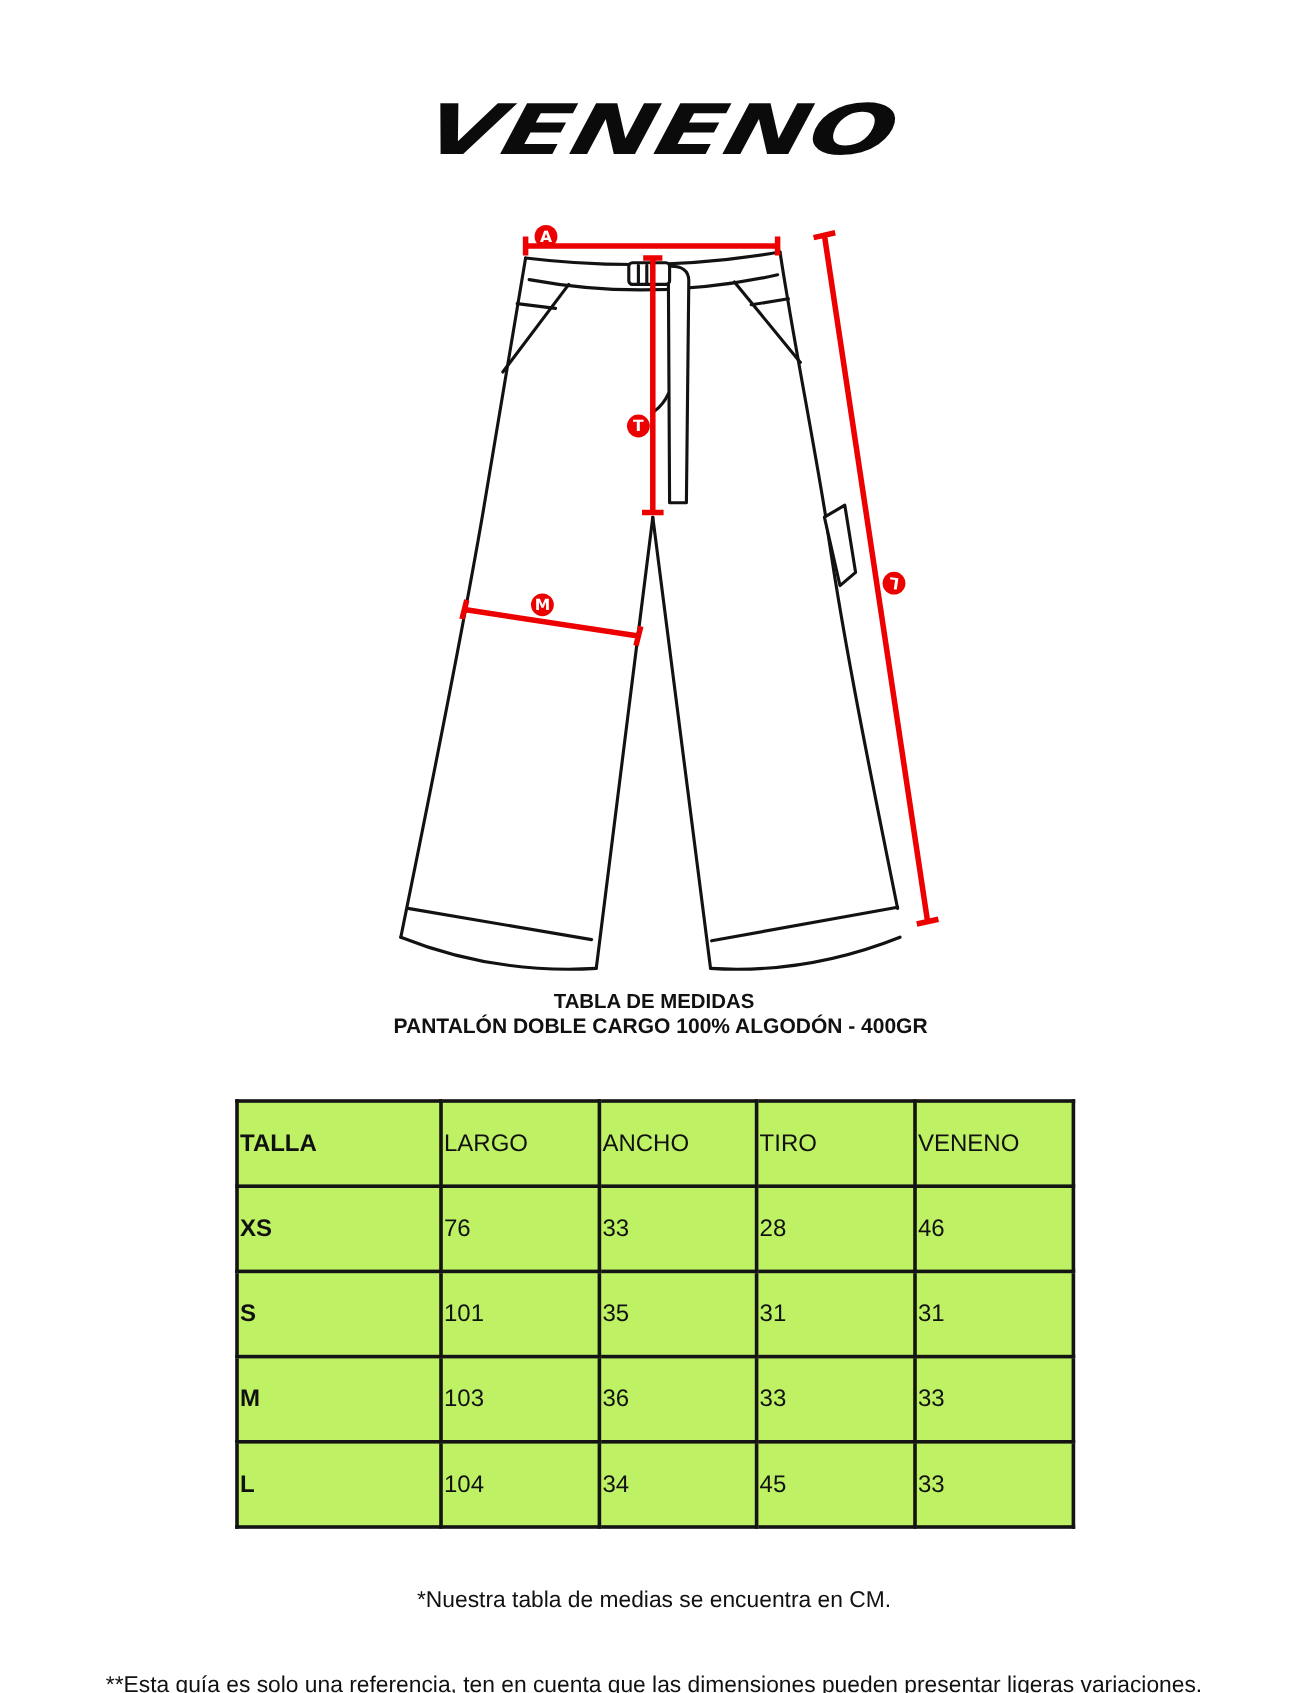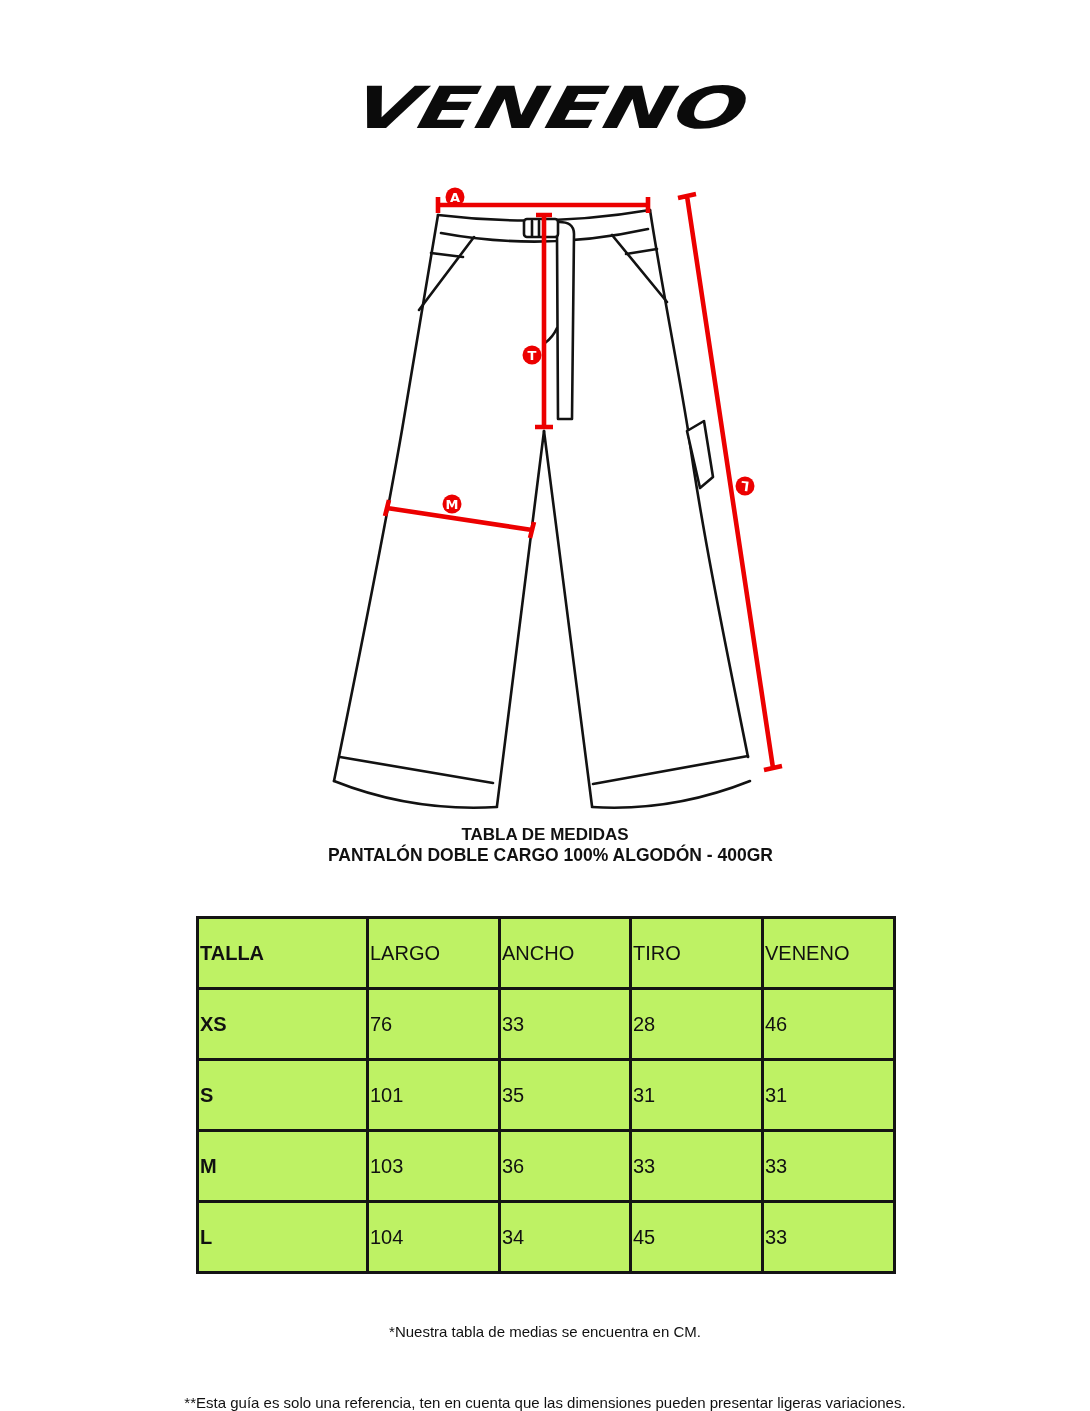--- a/index.html
+++ b/index.html
@@ -24,21 +24,21 @@
     border-collapse:collapse;table-layout:fixed;width:697px;
   }
   .size-table th,.size-table td{
     border:3px solid #141414;
     text-align:left;vertical-align:middle;
     font-size:20px;height:66px;
     font-weight:normal;
     background:#bef264;
   }
   .size-table .size-col{font-weight:bold;}
-  .notes{position:absolute;left:0;width:100%;text-align:center;font-size:15px;}
+  .notes{position:absolute;left:0;width:100%;text-align:center;font-size:19px;}
   .note-1{top:1323px;}
   .note-2{top:1394px;}
   .outline{fill:none;stroke:#121212;stroke-width:2.6;stroke-linecap:round;stroke-linejoin:round;}
   .fillwhite{fill:#ffffff;stroke:#121212;stroke-width:2.6;stroke-linejoin:round;}
   .redline{fill:none;stroke-width:4.6;stroke-linecap:butt;}
   .marker-letter{font-family:"DejaVu Sans", sans-serif;font-size:13px;font-weight:bold;fill:#ffffff;text-anchor:middle;}
   .logo-text{
     font-family:"DejaVu Sans", sans-serif;
     font-weight:bold;font-style:italic;
     font-size:58px;fill:#0b0b0b;text-anchor:middle;

